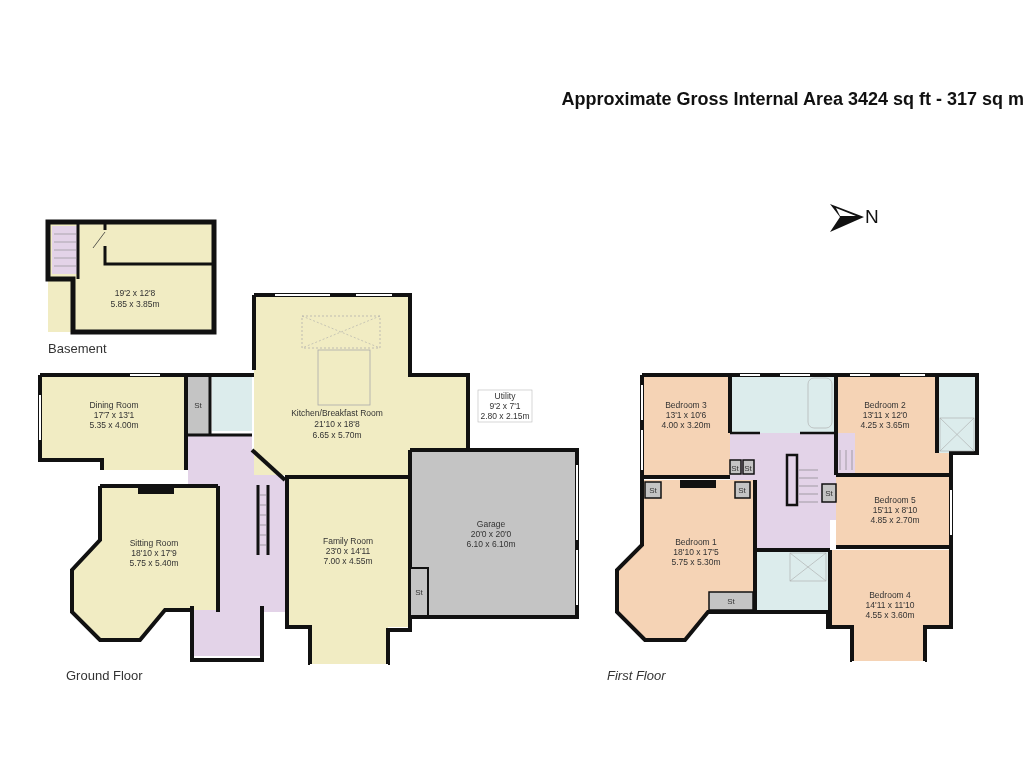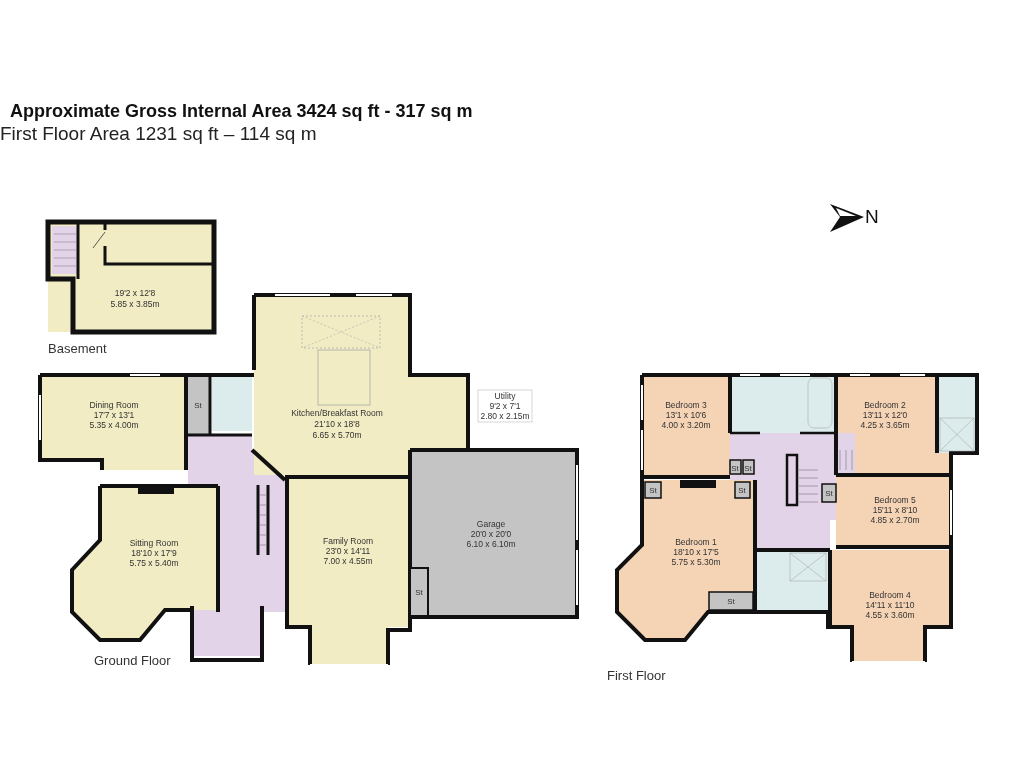--- a/index.html
+++ b/index.html
@@ -1,45 +1,44 @@
 <!DOCTYPE html>
 <html><head>
 <meta charset="utf-8">
 <style>
   html, body { margin:0; padding:0; background:#ffffff; }
   body { width:1024px; height:768px; position:relative; overflow:hidden;
          font-family: "Liberation Sans", sans-serif; color:#222; }
-  .titles { position:absolute; left:0; top:100px; width:1024px; text-align:left; }
+  .titles { position:absolute; left:0; top:88px; width:1024px; text-align:right; }
   .t-bold { font-weight:bold; font-size:18px; line-height:22px; color:#111; margin-left:0; }
   .t-norm { font-size:19px; line-height:24px; color:#222; }
   .t1 { padding-left:10px; }
   .floor-label { position:absolute; font-size:13px; color:#333; }
   svg { position:absolute; left:0; top:0; }
   .rl { font-family: "Liberation Sans", sans-serif; font-size:8.5px; fill:#333; text-anchor:middle; }
   .st { font-family: "Liberation Sans", sans-serif; font-size:8px; fill:#333; text-anchor:middle; }
   .compass { position:absolute; left:828px; top:200px; width:60px; height:36px; }
   .compass-n { position:absolute; left:865px; top:206px; font-size:19px; color:#111; }
 </style>
 </head>
 <body>
 
 <div class="titles">
   <div class="t-bold t1">Approximate Gross Internal Area 3424 sq ft - 317 sq m</div>
-  <div class="t-norm">First Floor Area 1231 sq ft – 114 sq m</div>
 </div>
 
 <svg class="compass" viewBox="0 0 60 36" width="60" height="36">
   <path d="M2 4 L36 17 L2 32 L12 17 Z" fill="#111"></path>
   <path d="M8 8 L28 16 L12 16 Z" fill="#fff"></path>
 </svg>
 <div class="compass-n">N</div>
 
 <div class="floor-label" style="left:48px; top:341px;">Basement</div>
-<div class="floor-label" style="left:66px; top:653px;margin-left:28px;">Ground Floor</div>
-<div class="floor-label" style="left:607px; top:668px;">First Floor</div>
+<div class="floor-label" style="left:66px; top:668px;">Ground Floor</div>
+<div class="floor-label" style="left:607px; top:668px;font-style:italic;">First Floor</div>
 
 <svg width="1024" height="768" viewBox="0 0 1024 768">
 
   <g>
     <rect x="48" y="222" width="166" height="110" fill="#f1ecc3"></rect>
     <rect x="52" y="226" width="26" height="48" fill="#e3d3e8"></rect>
     <g stroke="#888" stroke-width="0.6">
       <line x1="54" y1="234" x2="76" y2="234"></line>
         <line x1="54" y1="242" x2="76" y2="242"></line>
       <line x1="54" y1="250" x2="76" y2="250"></line>

